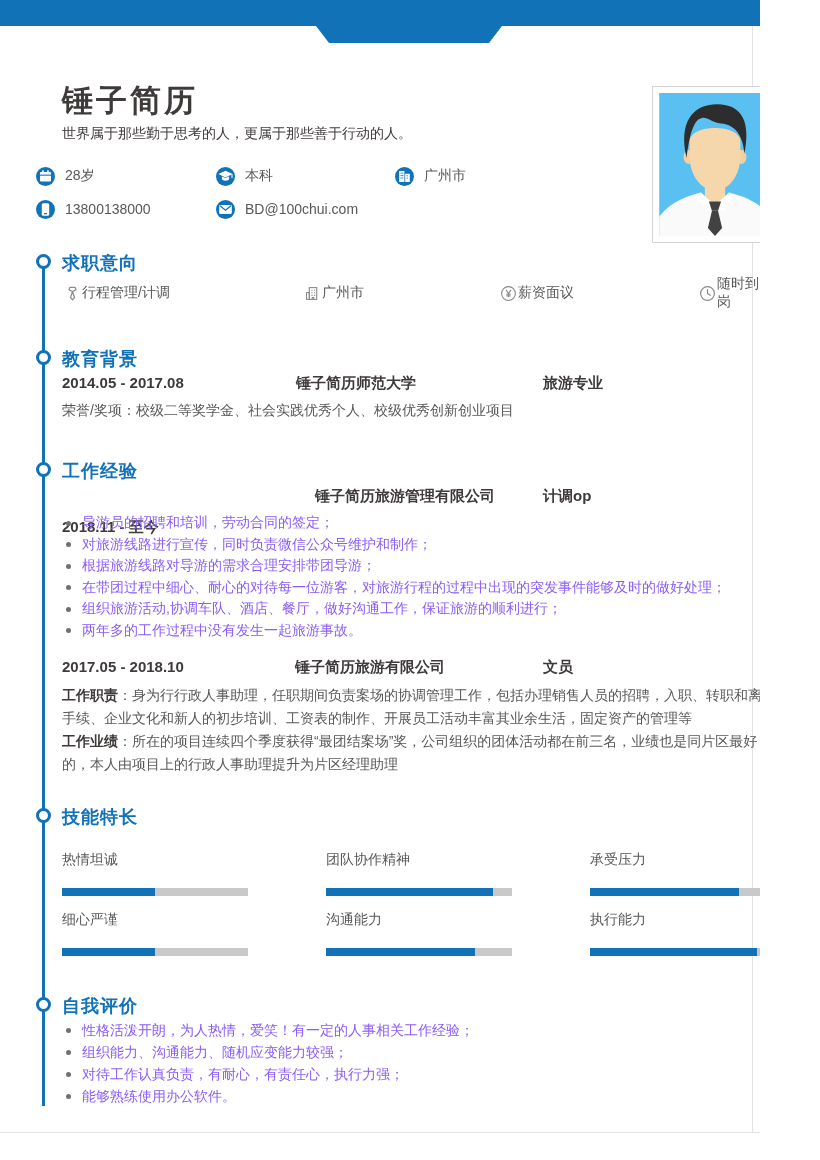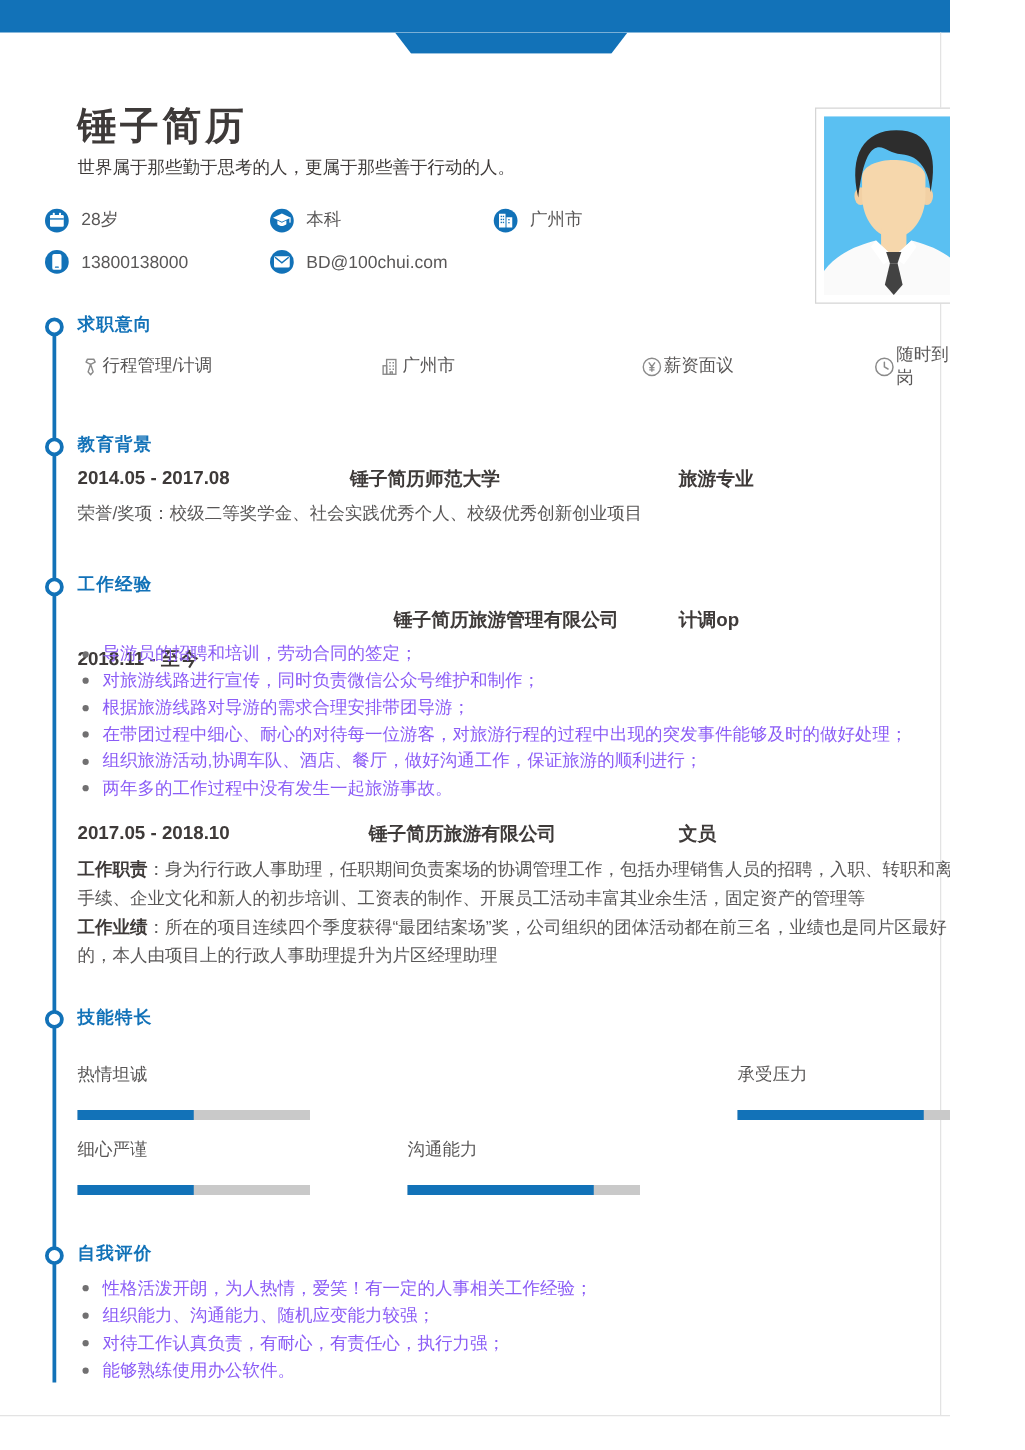--- a/index.html
+++ b/index.html
@@ -25,21 +25,21 @@
   
   .photo-frame { position:absolute; left:652px; top:86px; width:126px; height:157px; background:#fff;
     border:1px solid #d5d5d5; padding:6px; }
   .photo-frame svg { display:block; width:112px; height:143px; }
 
   
   .timeline { position:absolute; left:42px; top:261px; width:3px; height:845px; background:#1272b8; }
 
   
   .sec-ring { position:absolute; left:36px; width:15px; height:15px; border:3px solid #1272b8; border-radius:50%; background:#fff; z-index:2; }
-  .sec-title { position:absolute; left:62px; font-size:14px; font-weight:bold; color:#1272b8; letter-spacing:1px; }
+  .sec-title { position:absolute; left:62px; font-size:18px; font-weight:bold; color:#1272b8; letter-spacing:1px; }
 
   
   .obj-item { position:absolute; display:flex; align-items:center; gap:0; height:20px; }
   .obj-item .txt { font-size:14px; color:#595757; }
   .gray-icon { width:19px; height:19px; flex:0 0 auto; }
 
   
   .row-bold { position:absolute; font-size:15px; font-weight:bold; color:#3e3a39; }
   .plain-text { position:absolute; font-size:14px; color:#595757; }
 
@@ -161,21 +161,21 @@
     <svg class="gray-icon" viewBox="0 0 19 19">
         <g fill="none" stroke="#8a8a8a" stroke-width="1.1">
           <rect x="6.3" y="3.6" width="7.4" height="11.8"></rect>
           <rect x="3.5" y="8.6" width="2.8" height="6.8"></rect>
           <path d="M8.4,6.2 h1.2 M11,6.2 h1.2 M8.4,8.8 h1.2 M11,8.8 h1.2 M8.4,11.4 h1.2 M11,11.4 h1.2"></path>
           <path d="M9.2,15.4 v-1.9 h1.6 v1.9"></path>
         </g>
       </svg>
     <span class="txt">广州市</span>
   </div>
-  <div class="obj-item" style="left:512px; top:283px;">
+  <div class="obj-item" style="left:499px; top:283px;">
     <svg class="gray-icon" viewBox="0 0 19 19">
         <g fill="none" stroke="#8a8a8a" stroke-width="1.1">
           <circle cx="9.5" cy="9.5" r="6.9"></circle>
           <path d="M7,5.9 L9.5,9.4 L12,5.9 M9.5,9.4 V13.3 M7.4,10.1 H11.6 M7.4,11.9 H11.6"></path>
         </g>
       </svg>
     <span class="txt">薪资面议</span>
   </div>
   <div class="obj-item" style="left:698px; top:283px;">
     <svg class="gray-icon" viewBox="0 0 19 19">
@@ -184,21 +184,21 @@
           <path d="M9.5,5.7 V9.5 L12.4,11.2"></path>
         </g>
       </svg>
     <span class="txt">随时到岗</span>
   </div>
 
   <span class="sec-ring" style="top:350px;"></span>
   <div class="sec-title" style="top:347px;">教育背景</div>
 
   <div class="row-bold" style="left:62px; top:374px;">2014.05 - 2017.08</div>
-  <div class="row-bold" style="left:280px; top:374px;">锤子简历师范大学</div>
+  <div class="row-bold" style="left:296px; top:374px;">锤子简历师范大学</div>
   <div class="row-bold" style="left:543px; top:374px;">旅游专业</div>
   <div class="plain-text" style="left:62px; top:402px;">荣誉/奖项：校级二等奖学金、社会实践优秀个人、校级优秀创新创业项目</div>
 
   <span class="sec-ring" style="top:462px;"></span>
   <div class="sec-title" style="top:459px;">工作经验</div>
 
   <div class="row-bold" style="left:62px; top:487px;margin-top:31px;">2018.11 - 至今</div>
   <div class="row-bold" style="left:295px; top:487px;margin-left:20px;">锤子简历旅游管理有限公司</div>
   <div class="row-bold" style="left:543px; top:487px;">计调op</div>
 
@@ -222,36 +222,48 @@
 
   <span class="sec-ring" style="top:808px;"></span>
   <div class="sec-title" style="top:805px;">技能特长</div>
 
   <div class="skill" style="left:62px; top:851px;">
     <div class="lbl">热情坦诚</div>
     <div class="track">
         <div class="fill" style="width: 50%;"></div>
       </div>
   </div>
+  <div class="skill" style="left:326px; top:851px;">
+    <div class="lbl">团队协作精神</div>
+    <div class="track">
+        <div class="fill" style="width: 90%;"></div>
+      </div>
+  </div>
   <div class="skill" style="left:590px; top:851px;">
     <div class="lbl">承受压力</div>
     <div class="track">
         <div class="fill" style="width: 80%;"></div>
       </div>
   </div>
   <div class="skill" style="left:62px; top:911px;">
     <div class="lbl">细心严谨</div>
     <div class="track">
         <div class="fill" style="width: 50%;"></div>
       </div>
   </div>
   <div class="skill" style="left:326px; top:911px;">
     <div class="lbl">沟通能力</div>
     <div class="track">
         <div class="fill" style="width: 80%;"></div>
+      </div>
+  </div>
+  <div class="skill" style="left:590px; top:911px;">
+    <div class="lbl">执行能力</div>
+    <div class="track">
+        <div class="fill" style="width: 90%;"></div>
       </div>
   </div>
 
   <span class="sec-ring" style="top:997px;"></span>
   <div class="sec-title" style="top:994px;">自我评价</div>
 
   <ul class="dots wide" style="top:1019px; width:724px;">
     <li>性格活泼开朗，为人热情，爱笑！有一定的人事相关工作经验；</li>
     <li>组织能力、沟通能力、随机应变能力较强；</li>
     <li>对待工作认真负责，有耐心，有责任心，执行力强；</li>

